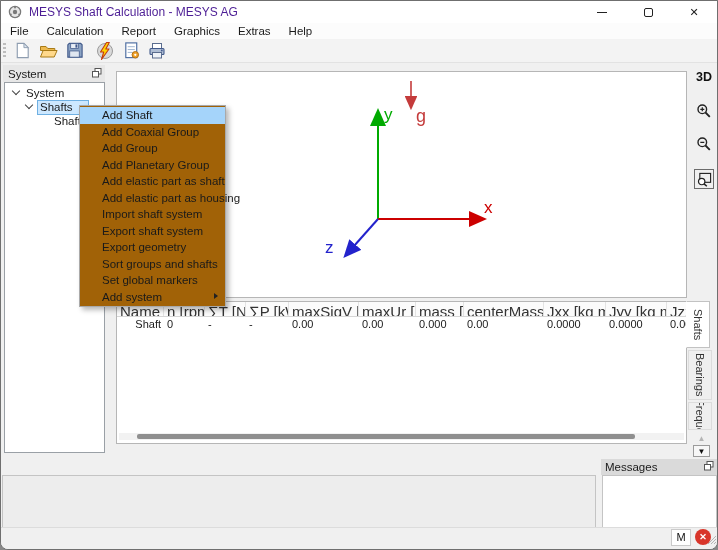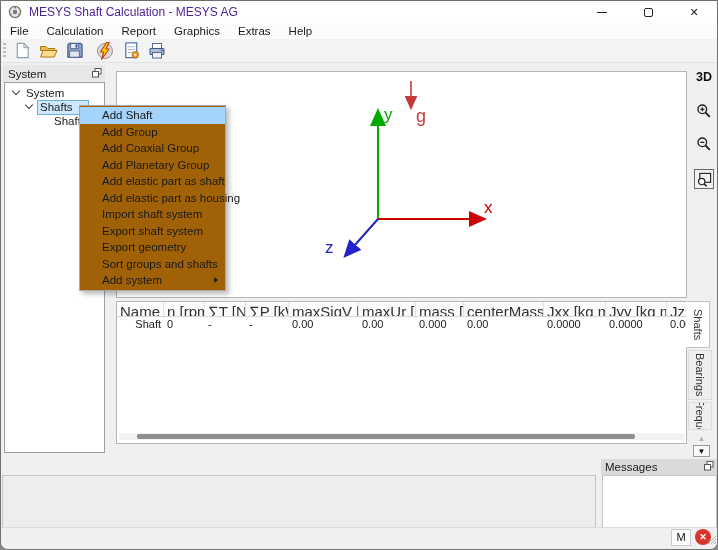--- a/index.html
+++ b/index.html
@@ -280,29 +280,30 @@
     <div class="vtab idle b">Bearings</div>
     <div class="vtab idle f">Freque</div>
     <div class="tab-arrows">
       <div class="arr-btn arr-up">▲</div>
       <div class="arr-btn arr-down">▼</div>
     </div>
   </div>
 
   <div class="ctx">
     <div class="ctx-item hl">Add Shaft</div>
+    <div class="ctx-item">Add Coaxial Group</div>
     <div class="ctx-item">Add Group</div>
-    <div class="ctx-item">Add Coaxial Group</div>
     <div class="ctx-item">Add Planetary Group</div>
     <div class="ctx-item">Add elastic part as shaft</div>
     <div class="ctx-item">Add elastic part as housing</div>
     <div class="ctx-item">Import shaft system</div>
     <div class="ctx-item">Export shaft system</div>
     <div class="ctx-item">Export geometry</div>
     <div class="ctx-item">Sort groups and shafts</div>
+    <div class="ctx-item">Set global markers</div>
     <div class="ctx-item">
       <span>Add system</span>
       <span class="submenu-arrow"></span>
     </div>
   </div>
 
   <div class="rp-body"></div>
 
   <div class="mp-head">
     <span>Messages</span>

